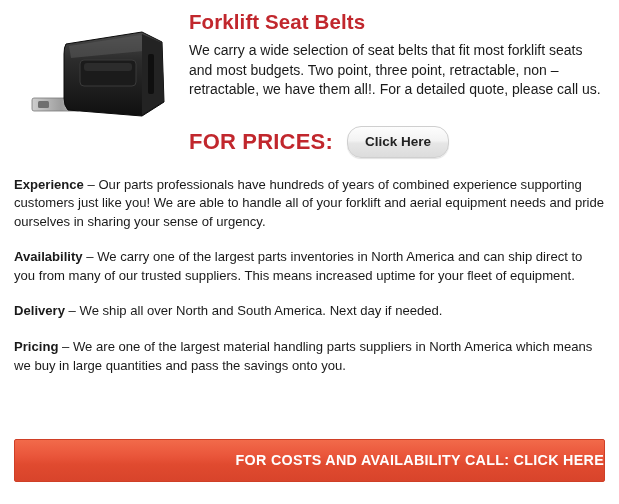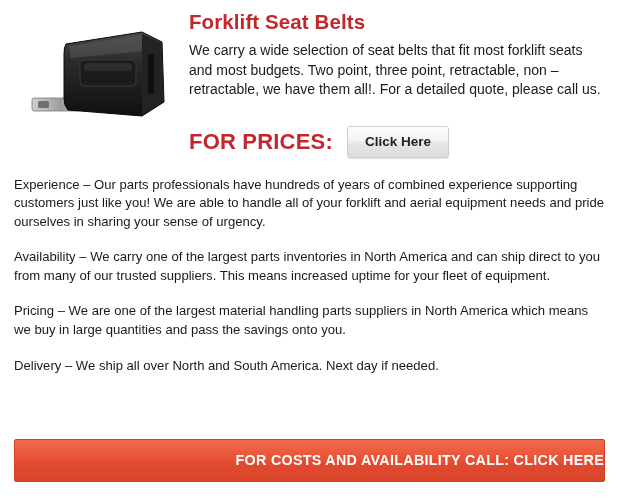--- a/index.html
+++ b/index.html
@@ -61,21 +61,21 @@
   .prices-label {
     font-size: 22px;
     font-weight: bold;
     color: #C1272D;
     margin-right: 14px;
     letter-spacing: 0.2px;
   }
   .click-here-btn {
     display: inline-block;
     border: 1px solid #cfcfcf;
-    border-radius: 3px;
+    border-radius: 14px;
     background: linear-gradient(to bottom, #fdfdfd 0%, #f3f3f3 45%, #e6e6e6 55%, #dcdcdc 100%);
     color: #222222;
     font-size: 13.5px;
     font-weight: bold;
     padding: 7px 17px 8px 17px;
     cursor: pointer;
     box-shadow: 0 1px 1px rgba(0,0,0,0.12);
   }
 
   
@@ -83,21 +83,21 @@
     padding: 0 14px;
     margin-top: 18px;
   }
   .content p {
     margin: 0 0 17px 0;
     font-size: 13.1px;
     line-height: 18.6px;
     color: #1a1a1a;
   }
   .content p .term {
-    font-weight: normal;
+    font-weight: bold;
     text-align: right;
   }
 
   
   .cta-wrap {
     position: absolute;
     left: 14px;
     right: 14px;
     bottom: 22px;
   }
@@ -168,21 +168,21 @@
       <div class="prices-row">
         <span class="prices-label">FOR PRICES:</span>
         <button class="click-here-btn">Click Here</button>
       </div>
     </div>
   </div>
 
   <div class="content">
     <p><span class="term">Experience</span><span> – Our parts professionals have hundreds of years of combined experience supporting customers just like you!  We are able to handle all of your forklift and aerial equipment needs and pride ourselves in sharing your sense of urgency.</span></p>
     <p><span class="term">Availability</span><span> – We carry one of the largest parts inventories in North America and can ship direct to you from many of our trusted suppliers.  This means increased uptime for your fleet of equipment.</span></p>
+    <p><span class="term">Delivery</span><span> – We ship all over North and South America.  Next day if needed.</span></p>
     <p><span class="term">Pricing</span><span> – We are one of the largest material handling parts suppliers in North America which means we buy in large quantities and pass the savings onto you.</span></p>
-    <p><span class="term">Delivery</span><span> – We ship all over North and South America.  Next day if needed.</span></p>
   </div>
 
   <div class="cta-wrap">
     <a class="cta-bar" href="#">FOR COSTS AND AVAILABILITY CALL: CLICK HERE</a>
   </div>
 
 </div>
 
 </body></html>

